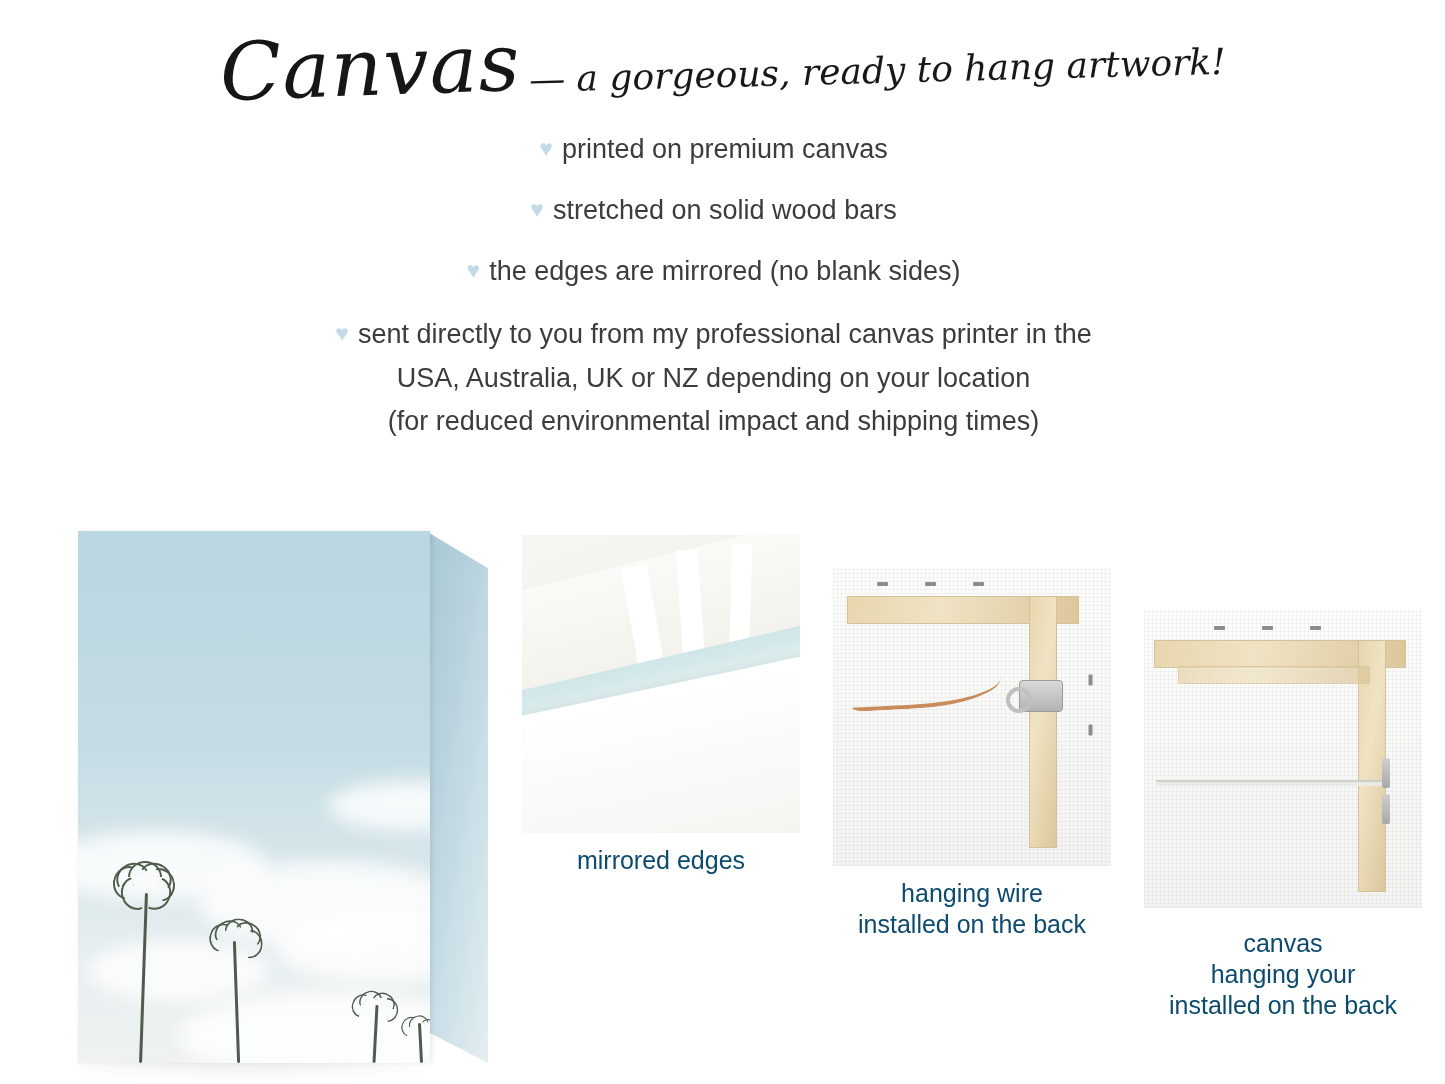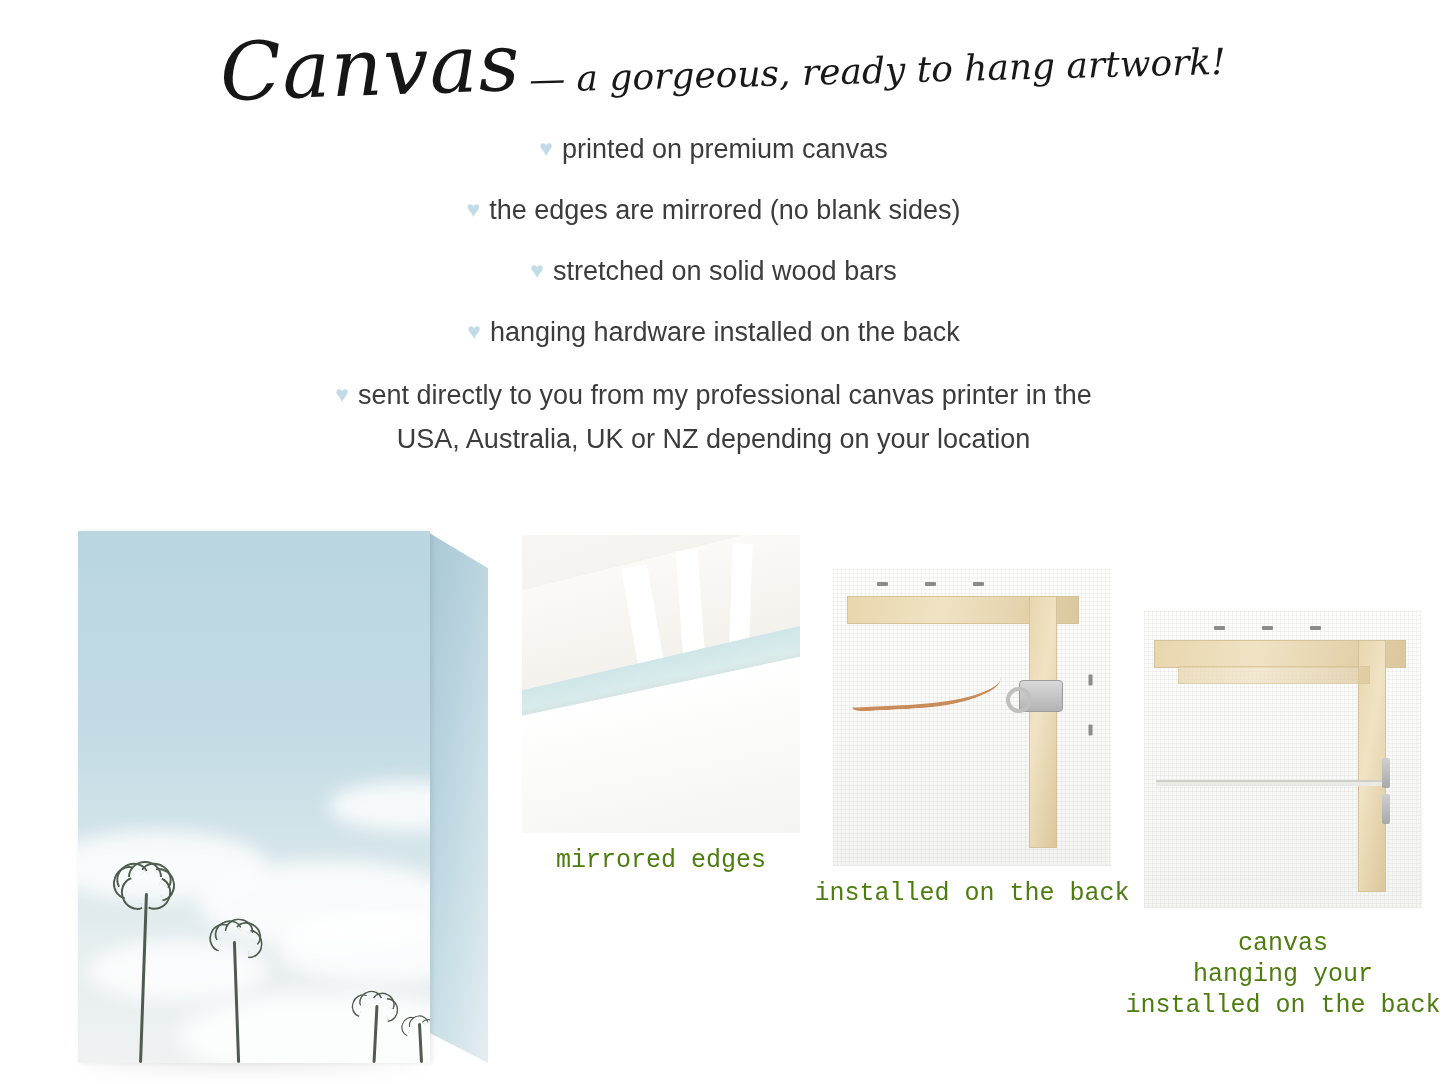--- a/index.html
+++ b/index.html
@@ -156,24 +156,24 @@
 
   
   .tile {
     position: absolute;
     overflow: hidden;
     background: #f2f2f0;
   }
   .tile-caption {
     position: absolute;
     text-align: center;
-    font-family: Liberation Mono, monospace;
+    font-family: Liberation Sans, sans-serif;
     font-size: 25px;
     line-height: 31px;
-    color: #4d7c0f;
+    color: #0c4a6e;
   }
 
   
   #tile-mirrored { left: 522px; top: 35px; width: 278px; height: 298px; }
   .mirror-bg {
     position: absolute; inset: 0;
     background: linear-gradient(160deg, #f7f6f2 0%, #efeee8 50%, #e6e5df 100%);
   }
   .mirror-slab {
     position: absolute;
@@ -276,34 +276,32 @@
   <span class="script-sub">— a gorgeous, ready to hang artwork!</span>
 </div>
 
 <div class="bullets">
 
   <div class="bullet-line">
     <span class="heart">♥</span><span>printed on premium canvas</span>
   </div>
 
   <div class="bullet-line">
+    <span class="heart">♥</span><span>stretched on solid wood bars</span>
+  </div>
+
+  <div class="bullet-line">
     <span class="heart">♥</span><span>the edges are mirrored (no blank sides)</span>
   </div>
 
-  <div class="bullet-line">
-    <span class="heart">♥</span><span>stretched on solid wood bars</span>
-  </div>
-
-  <div class="bullet-line">
-    <span class="heart">♥</span><span>hanging hardware installed on the back</span>
-  </div>
 
   <div class="bullet-line multi">
     <span class="heart">♥</span><span>sent directly to you from my professional canvas printer in the</span>
     <span class="sub-line">USA, Australia, UK or NZ depending on your location</span>
+    <span class="sub-line">(for reduced environmental impact and shipping times)</span>
   </div>
 
 </div>
 
 <div class="gallery">
 
   <div class="mockup">
     <div class="shadow"></div>
     <div class="side"></div>
     <div class="face">
@@ -389,20 +387,21 @@
     <div class="cord" style="left:12px; top:170px; width:230px; height:4px;"></div>
     <div class="hook" style="left:238px; top:148px;"></div>
     <div class="hook" style="left:238px; top:184px;"></div>
   </div>
 
   <div class="tile-caption" id="cap-mirrored">
     <span>mirrored edges</span>
   </div>
 
   <div class="tile-caption" id="cap-usa">
+    <div>hanging wire</div>
     <div>installed on the back</div>
   </div>
 
   <div class="tile-caption" id="cap-au">
     <div>canvas</div>
     <div>hanging your</div>
     <div>installed on the back</div>
   </div>
 
 </div>

